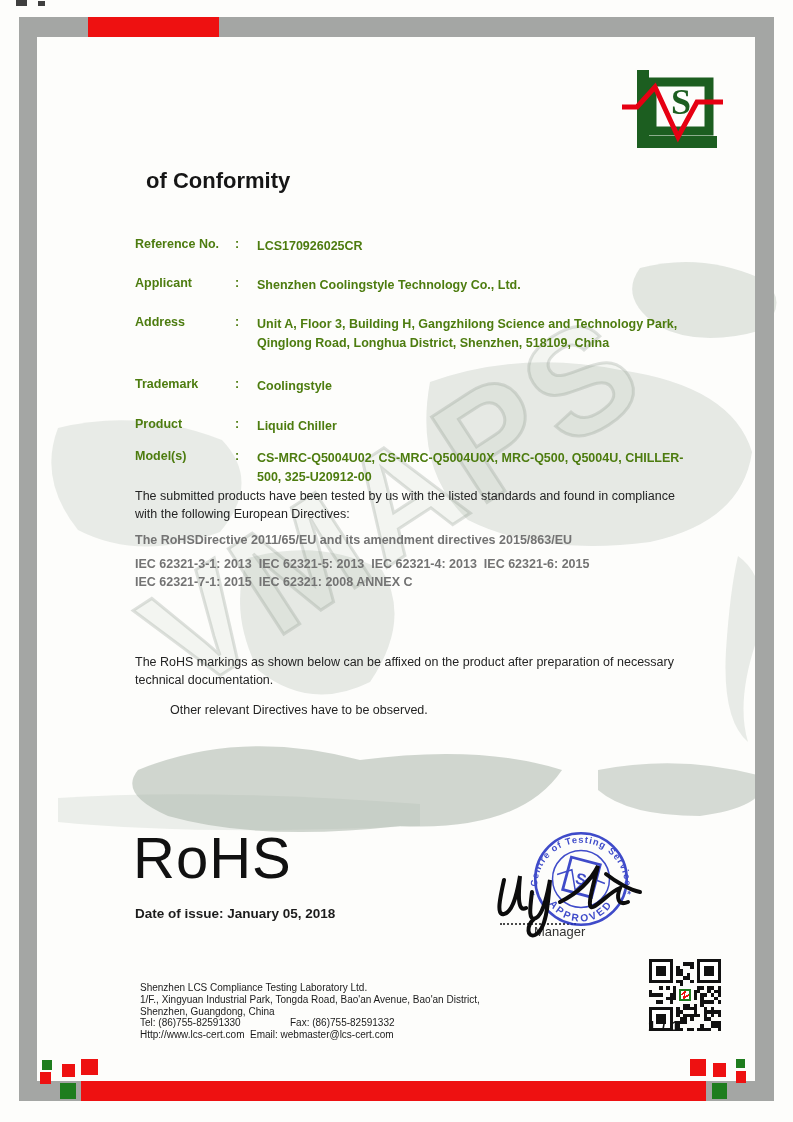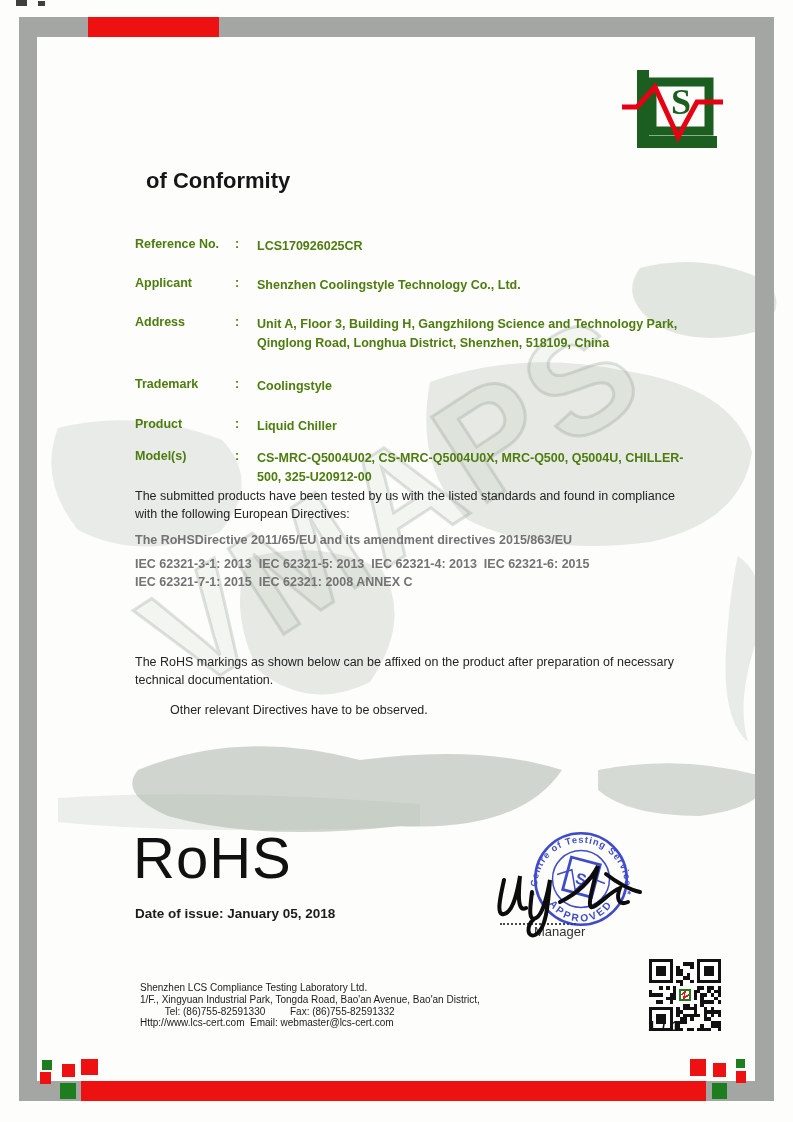--- a/index.html
+++ b/index.html
@@ -33,21 +33,21 @@
   .dateline{position:absolute;left:135px;top:906px;z-index:4;font-size:13.5px;font-weight:bold;color:#1c1c1c;}
   
   .stamp{position:absolute;left:525px;top:823px;z-index:5;opacity:0.88;}
   .sig{position:absolute;left:488px;top:836px;z-index:6;}
   .dotline{position:absolute;left:500px;top:921px;width:76px;height:2px;z-index:4;
            border-bottom:2px dotted #4a4a4a;}
   .manager{position:absolute;left:534px;top:924px;z-index:4;font-size:13px;color:#333;}
   
   .footer{position:absolute;left:140px;top:982px;z-index:4;font-size:10px;line-height:11.8px;color:#1b1b1b;}
   .telfax{display:flex;}
-  .telfax .tel{width:150px;text-align:center;}
+  .telfax .tel{width:150px;}
   .qr{position:absolute;left:646px;top:959px;z-index:4;}
   .pagenum{position:absolute;left:604px;top:1018px;z-index:4;font-size:14px;font-weight:bold;
            letter-spacing:1px;color:#111;margin-left:44px;}
   .scanmark{position:absolute;background:#3f3f3f;z-index:3;}
 </style>
 </head>
 <body>
 
 <div class="page">
 
@@ -155,20 +155,21 @@
       <path d="M16,44 C12,62 8,80 16,78 C26,76 30,52 32,40 C30,62 30,76 38,72"></path>
       <path d="M44,56 C42,72 40,86 48,82 C56,78 60,54 62,44 C60,70 58,94 47,99 C39,102 38,90 46,83"></path>
       <path d="M72,66 C88,58 102,46 110,30 C104,54 98,74 105,71 C113,67 122,56 132,52 C128,62 130,70 140,66"></path>
       <path d="M118,38 C128,46 142,54 152,56"></path>
     </g>
   </svg>
 
   <div class="footer">
     <div>Shenzhen LCS Compliance Testing Laboratory Ltd.</div>
     <div>1/F., Xingyuan Industrial Park, Tongda Road, Bao'an Avenue, Bao'an District,</div>
+    <div>Shenzhen, Guangdong, China</div>
     <div class="telfax">
       <span class="tel">Tel: (86)755-82591330</span>
       <span>Fax: (86)755-82591332</span>
     </div>
     <div class="pre">Http://www.lcs-cert.com  Email: webmaster@lcs-cert.com</div>
   </div>
 
   <div class="qr">
     <svg id="qr-svg" width="78" height="72" viewBox="0 0 21 21" shape-rendering="crispEdges">
         <rect x="10" y="1" width="1" height="1" fill="#111"></rect>

